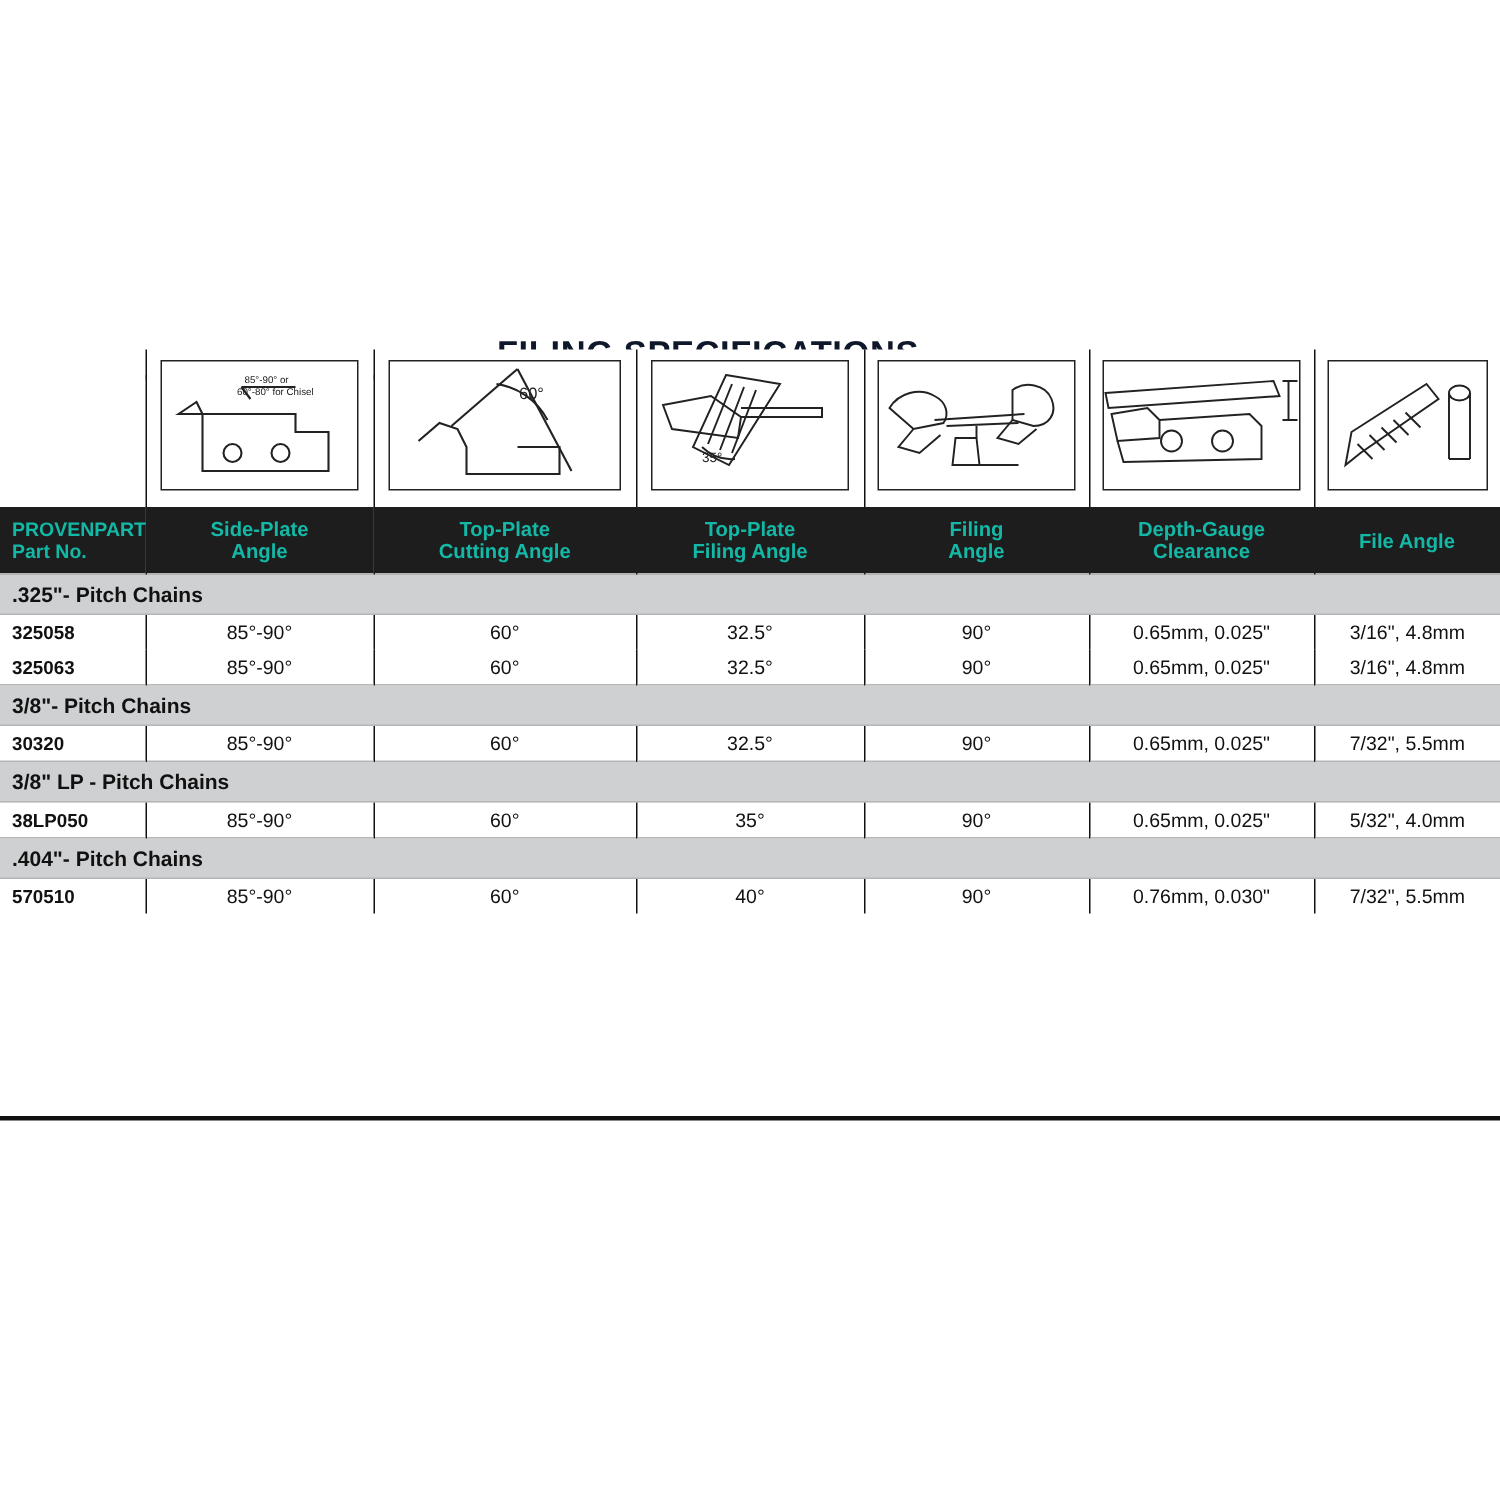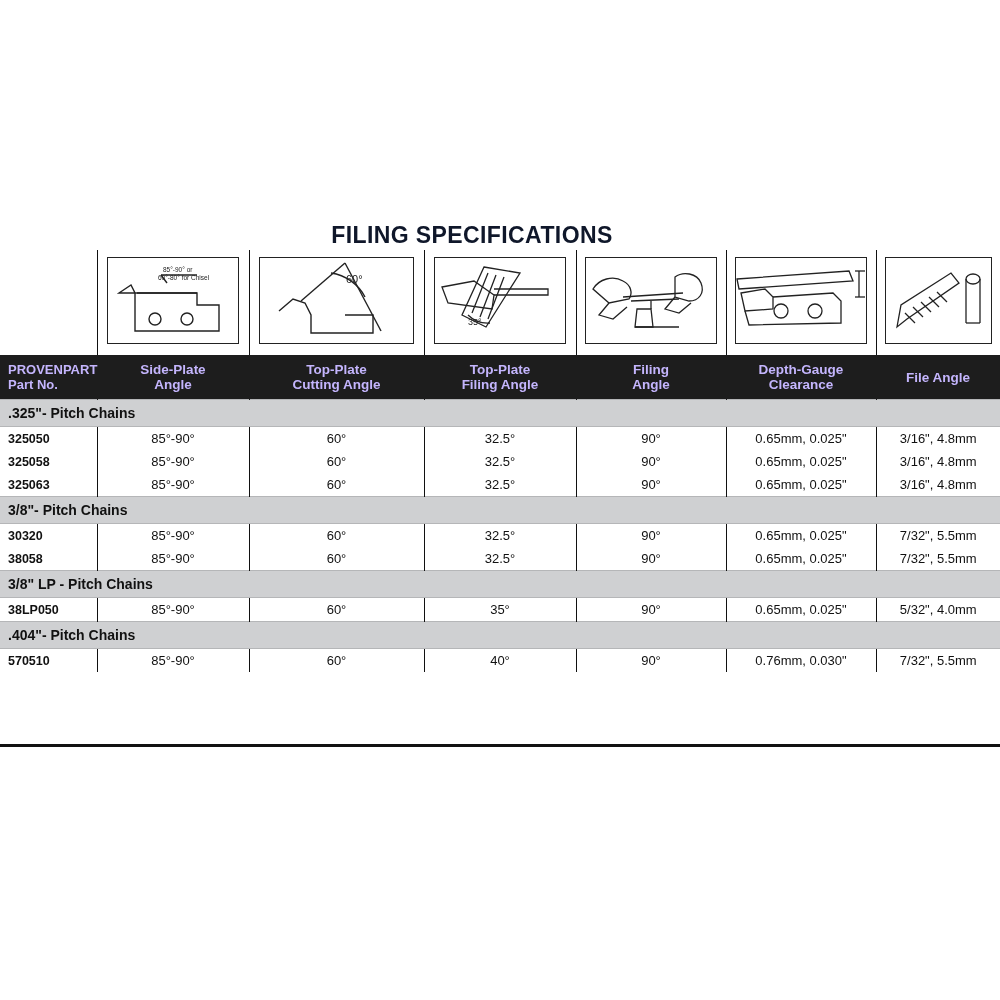--- a/index.html
+++ b/index.html
@@ -25,21 +25,21 @@
     left: 0;
     width: 944px;
     text-align: center;
     font-size: 23px;
     font-weight: bold;
     letter-spacing: 0.4px;
     color: #0f172a;
   }
   .spec-table {
     position: absolute;
-    top: 250px;
+    top: 233px;
     left: 0;
     width: 1000px;
     border-collapse: collapse;
     table-layout: fixed;
   }
   .spec-table td, .spec-table th {
     padding: 0;
     margin: 0;
   }
   
@@ -70,21 +70,21 @@
   .icon-frame {
     position: absolute;
     left: 6px; right: 6px; top: 4px; bottom: 4px;
     border: 1px solid #222;
     background: #fff;
   }
   .icon-svg { position: absolute; left: 0; top: 0; }
 
   .hdr-row td {
     background: #1d1d1d;
-    color: #c4b5fd;
+    color: #14b8a6;
     font-size: 13.5px;
     font-weight: bold;
     text-align: center;
     vertical-align: middle;
     height: 44px;
     line-height: 15px;
     border-right: 1px solid #1d1d1d;
   }
   .hdr-row td.first {
     text-align: left;
@@ -284,68 +284,50 @@
       </td>
       <td>
         <div>File Angle</div>
       </td>
     </tr>
 
     <tr class="group-row">
       <td colspan="7">.325"- Pitch Chains</td>
     </tr>
     <tr class="data-row">
-      <td class="part">325050</td>
+      <td class="part">325058</td>
       <td class="vline">85°-90°</td>
       <td class="vline">60°</td>
       <td class="vline">32.5°</td>
       <td class="vline">90°</td>
       <td class="vline">0.65mm, 0.025"</td>
       <td>3/16", 4.8mm</td>
     </tr>
     <tr class="data-row">
-      <td class="part">325058</td>
+      <td class="part">325063</td>
       <td class="vline">85°-90°</td>
       <td class="vline">60°</td>
       <td class="vline">32.5°</td>
       <td class="vline">90°</td>
       <td class="vline">0.65mm, 0.025"</td>
       <td>3/16", 4.8mm</td>
     </tr>
-    <tr class="data-row">
-      <td class="part">325063</td>
-      <td class="vline">85°-90°</td>
-      <td class="vline">60°</td>
-      <td class="vline">32.5°</td>
-      <td class="vline">90°</td>
-      <td class="vline">0.65mm, 0.025"</td>
-      <td>3/16", 4.8mm</td>
-    </tr>
 
     <tr class="group-row">
       <td colspan="7">3/8"- Pitch Chains</td>
     </tr>
     <tr class="data-row">
       <td class="part">30320</td>
       <td class="vline">85°-90°</td>
       <td class="vline">60°</td>
       <td class="vline">32.5°</td>
       <td class="vline">90°</td>
       <td class="vline">0.65mm, 0.025"</td>
       <td>7/32", 5.5mm</td>
     </tr>
-    <tr class="data-row">
-      <td class="part">38058</td>
-      <td class="vline">85°-90°</td>
-      <td class="vline">60°</td>
-      <td class="vline">32.5°</td>
-      <td class="vline">90°</td>
-      <td class="vline">0.65mm, 0.025"</td>
-      <td>7/32", 5.5mm</td>
-    </tr>
 
     <tr class="group-row">
       <td colspan="7">3/8" LP - Pitch Chains</td>
     </tr>
     <tr class="data-row">
       <td class="part">38LP050</td>
       <td class="vline">85°-90°</td>
       <td class="vline">60°</td>
       <td class="vline">35°</td>
       <td class="vline">90°</td>

